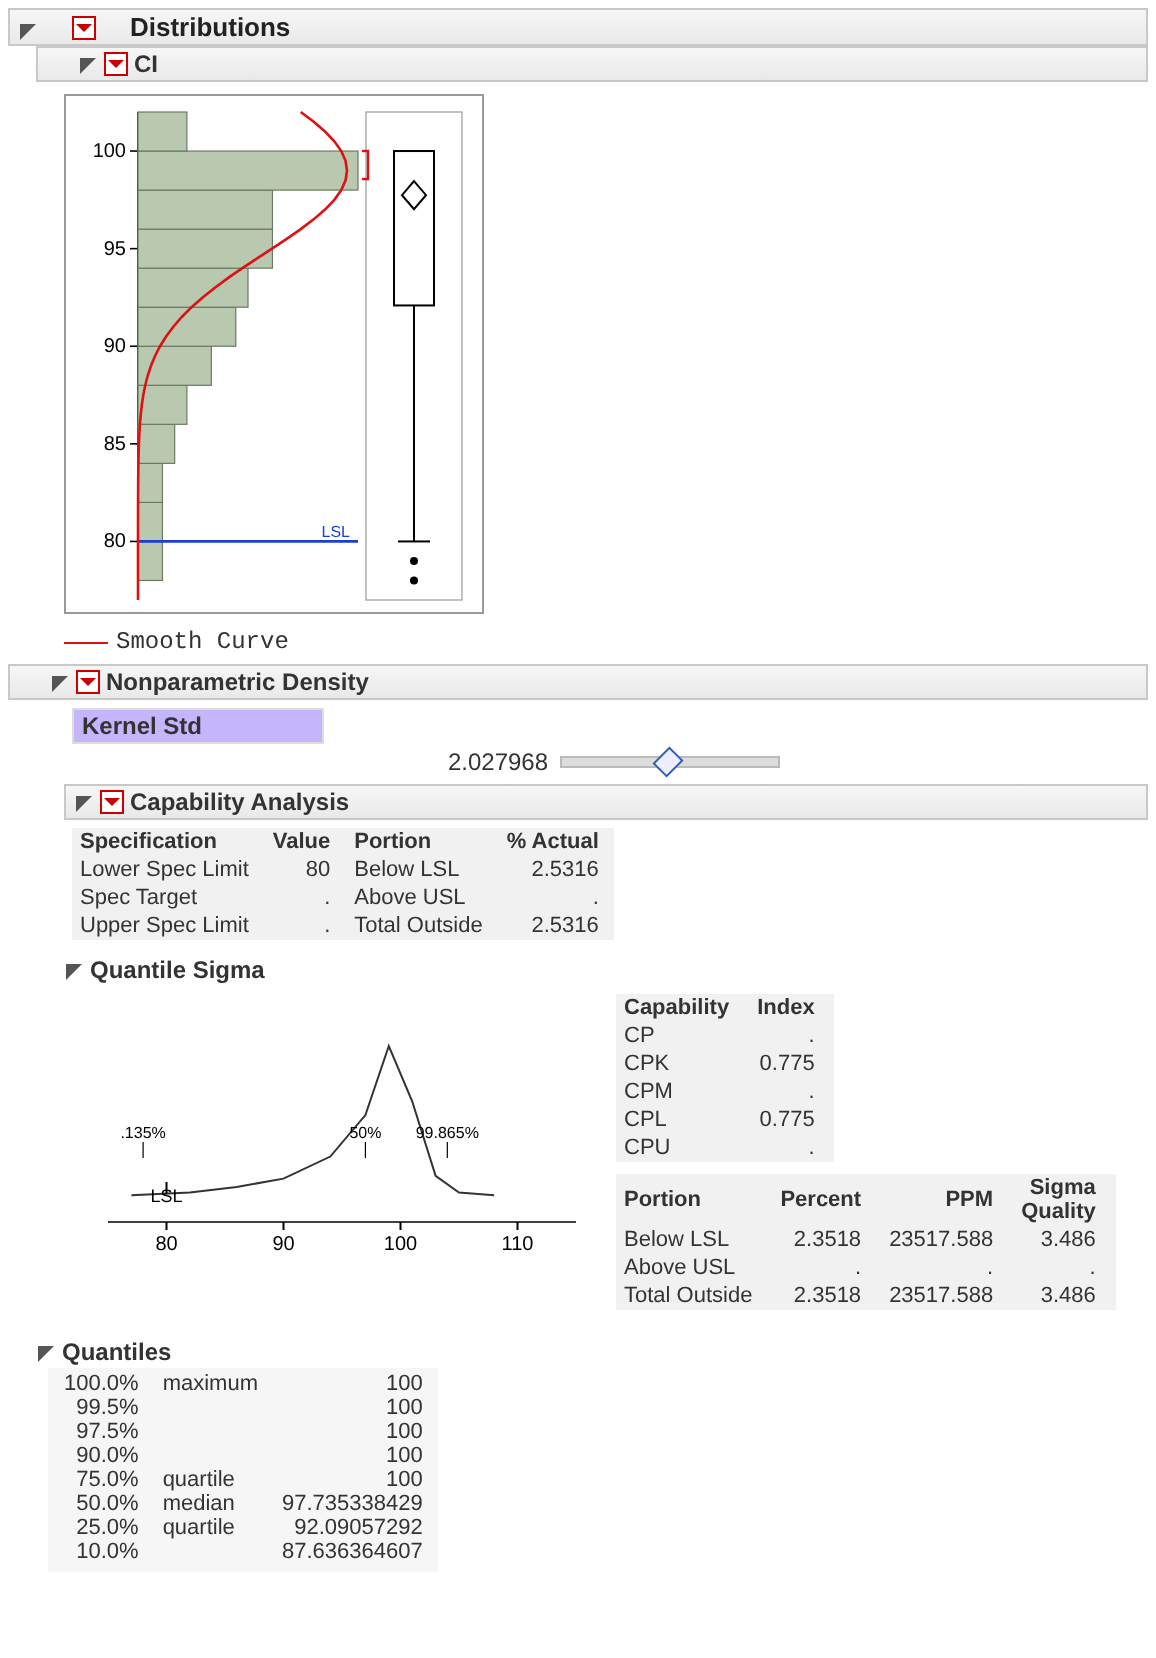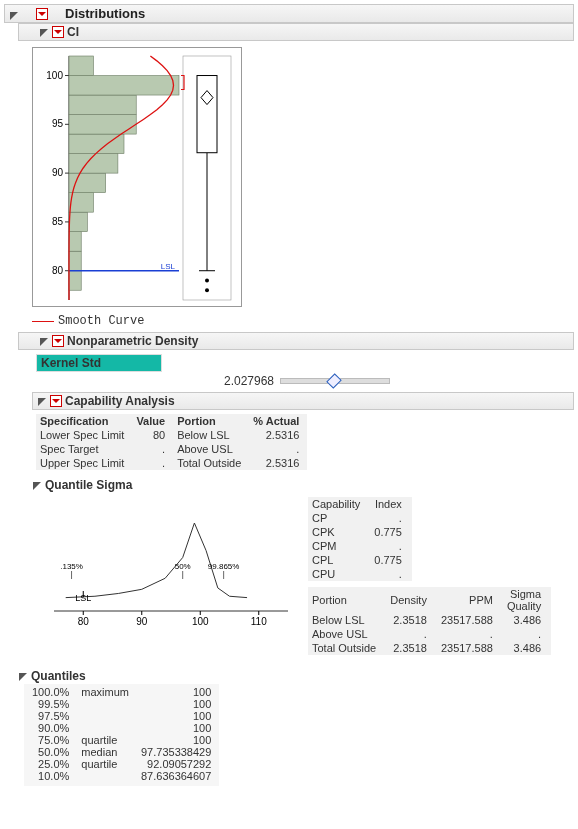--- a/index.html
+++ b/index.html
@@ -86,21 +86,21 @@
     width: 22px;
     height: 0;
     border-top: 1.2px solid #d11;
   }
   .kernel-block {
     margin-left: 32px;
     padding: 4px 0;
   }
   .kernel-title {
     font-weight: bold;
-    background: #14b8a6;
+    background: #c4b5fd;
     display: inline-block;
     padding: 1px 60px 1px 4px;
     border: 1px solid #ddd;
   }
   .slider-row {
     display: flex;
     align-items: center;
     gap: 6px;
     padding-left: 4px;
     margin-top: 2px;
@@ -149,21 +149,21 @@
   table.cap {
     border-collapse: collapse;
     background: #f1f1f1;
     margin-bottom: 6px;
   }
   table.cap th, table.cap td {
     padding: 1px 10px 1px 4px;
     font-size: 11px;
     text-align: left;
   }
-  table.cap th { font-weight: normal; }
+  table.cap th { font-weight: bold; }
   .quant-body {
     margin-left: 20px;
     padding: 2px 0 4px 4px;
     display: inline-block;
     background: #f6f6f6;
   }
   table.quant {
     border-collapse: collapse;
   }
   table.quant td {
@@ -255,21 +255,21 @@
     </svg>
 </div>
 
 
 <div class="legend-row">
   <span class="legend-line"></span>
   <span>Smooth Curve</span>
 </div>
 
 
-<div class="sub-header" style="margin-left:14px">
+<div class="sub-header" style="margin-left:0">
   <span class="disclosure">
     <svg width="10" height="10">
         <path d="M1 1 L9 1 L1 9 Z" fill="#555"></path>
       </svg>
   </span>
   <span class="hot">
     <svg width="8" height="8">
         <path d="M0 2 L4 6 L8 2 Z" fill="#c00"></path>
       </svg>
   </span>
@@ -391,21 +391,21 @@
           <tr>
             <td>CPU</td>
             <td class="num">.</td>
           </tr>
         </tbody>
       </table>
     <table class="cap" id="portion-table">
         <tbody>
           <tr>
             <th>Portion</th>
-            <th class="num">Density</th>
+            <th class="num">Percent</th>
             <th class="num">PPM</th>
             <th class="num">Sigma<br>Quality</th>
           </tr>
           <tr>
             <td>Below LSL</td>
             <td class="num">2.3518</td>
             <td class="num">23517.588</td>
             <td class="num">3.486</td>
           </tr>
           <tr>

